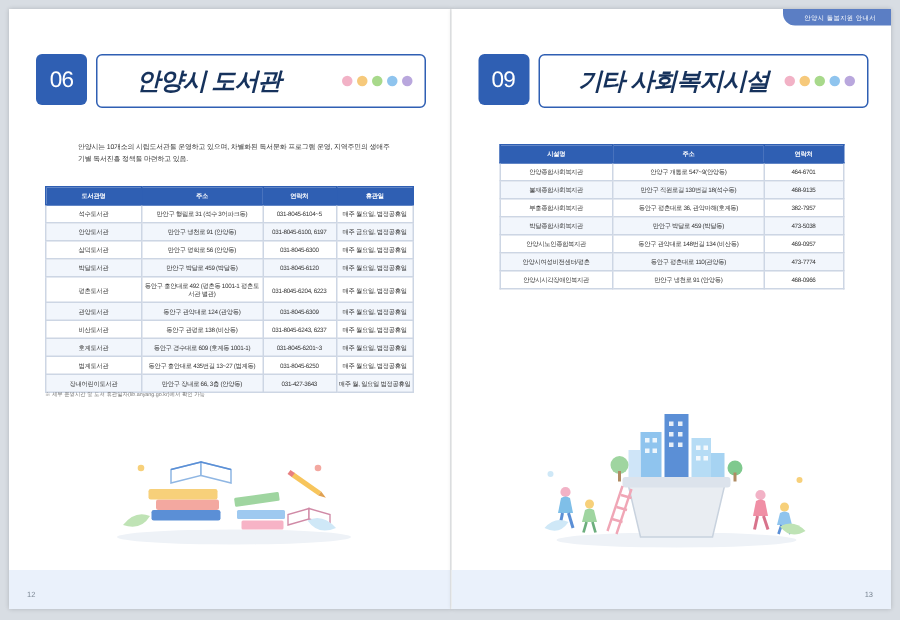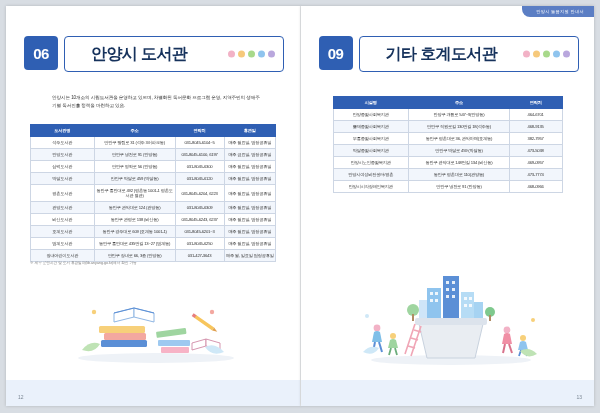--- a/index.html
+++ b/index.html
@@ -36,37 +36,38 @@
   .sec-head{
     position:absolute;top:30px;left:18px;
     width:258px;height:34px;
   }
   .sec-num{
     position:absolute;left:0;top:0;
     width:34px;height:34px;
     background:#2f5fb3;
     border-radius:4px;
     color:#fff;
-    font-size:15px;font-weight:bold;
+    font-size:15px;font-weight:normal;
     display:flex;align-items:center;justify-content:center;
     letter-spacing:-.5px;
   }
   .sec-title-wrap{
     position:absolute;left:40px;top:0;
     width:218px;height:34px;
     border:1.4px solid #2f5fb3;
     border-radius:4px;
     background:#fff;
     display:flex;align-items:center;
   }
   .sec-title{
     color:#16325c;
     font-size:16px;font-weight:bold;
     margin-left:26px;
     letter-spacing:-.6px;
+    font-style:italic;
   }
   .dots{
     position:absolute;right:8px;top:50%;
     transform:translateY(-50%);
     display:flex;gap:3px;
   }
   .dots i{
     display:block;width:7px;height:7px;border-radius:50%;
   }
   
@@ -270,21 +271,21 @@
     <div class="pageno l">12</div>
   </div>
 
   <div class="page right">
 
     <div class="runhead">안양시 돌봄지원 안내서</div>
 
     <div class="sec-head">
       <div class="sec-num">09</div>
       <div class="sec-title-wrap">
-        <div class="sec-title">기타 호계도서관</div>
+        <div class="sec-title">기타 사회복지시설</div>
         <div class="dots">
           <i style="background: rgb(242, 178, 198);"></i>
           <i style="background: rgb(246, 201, 123);"></i>
           <i style="background: rgb(168, 217, 139);"></i>
           <i style="background: rgb(143, 196, 238);"></i>
           <i style="background: rgb(185, 167, 221);"></i>
         </div>
       </div>
     </div>
 

